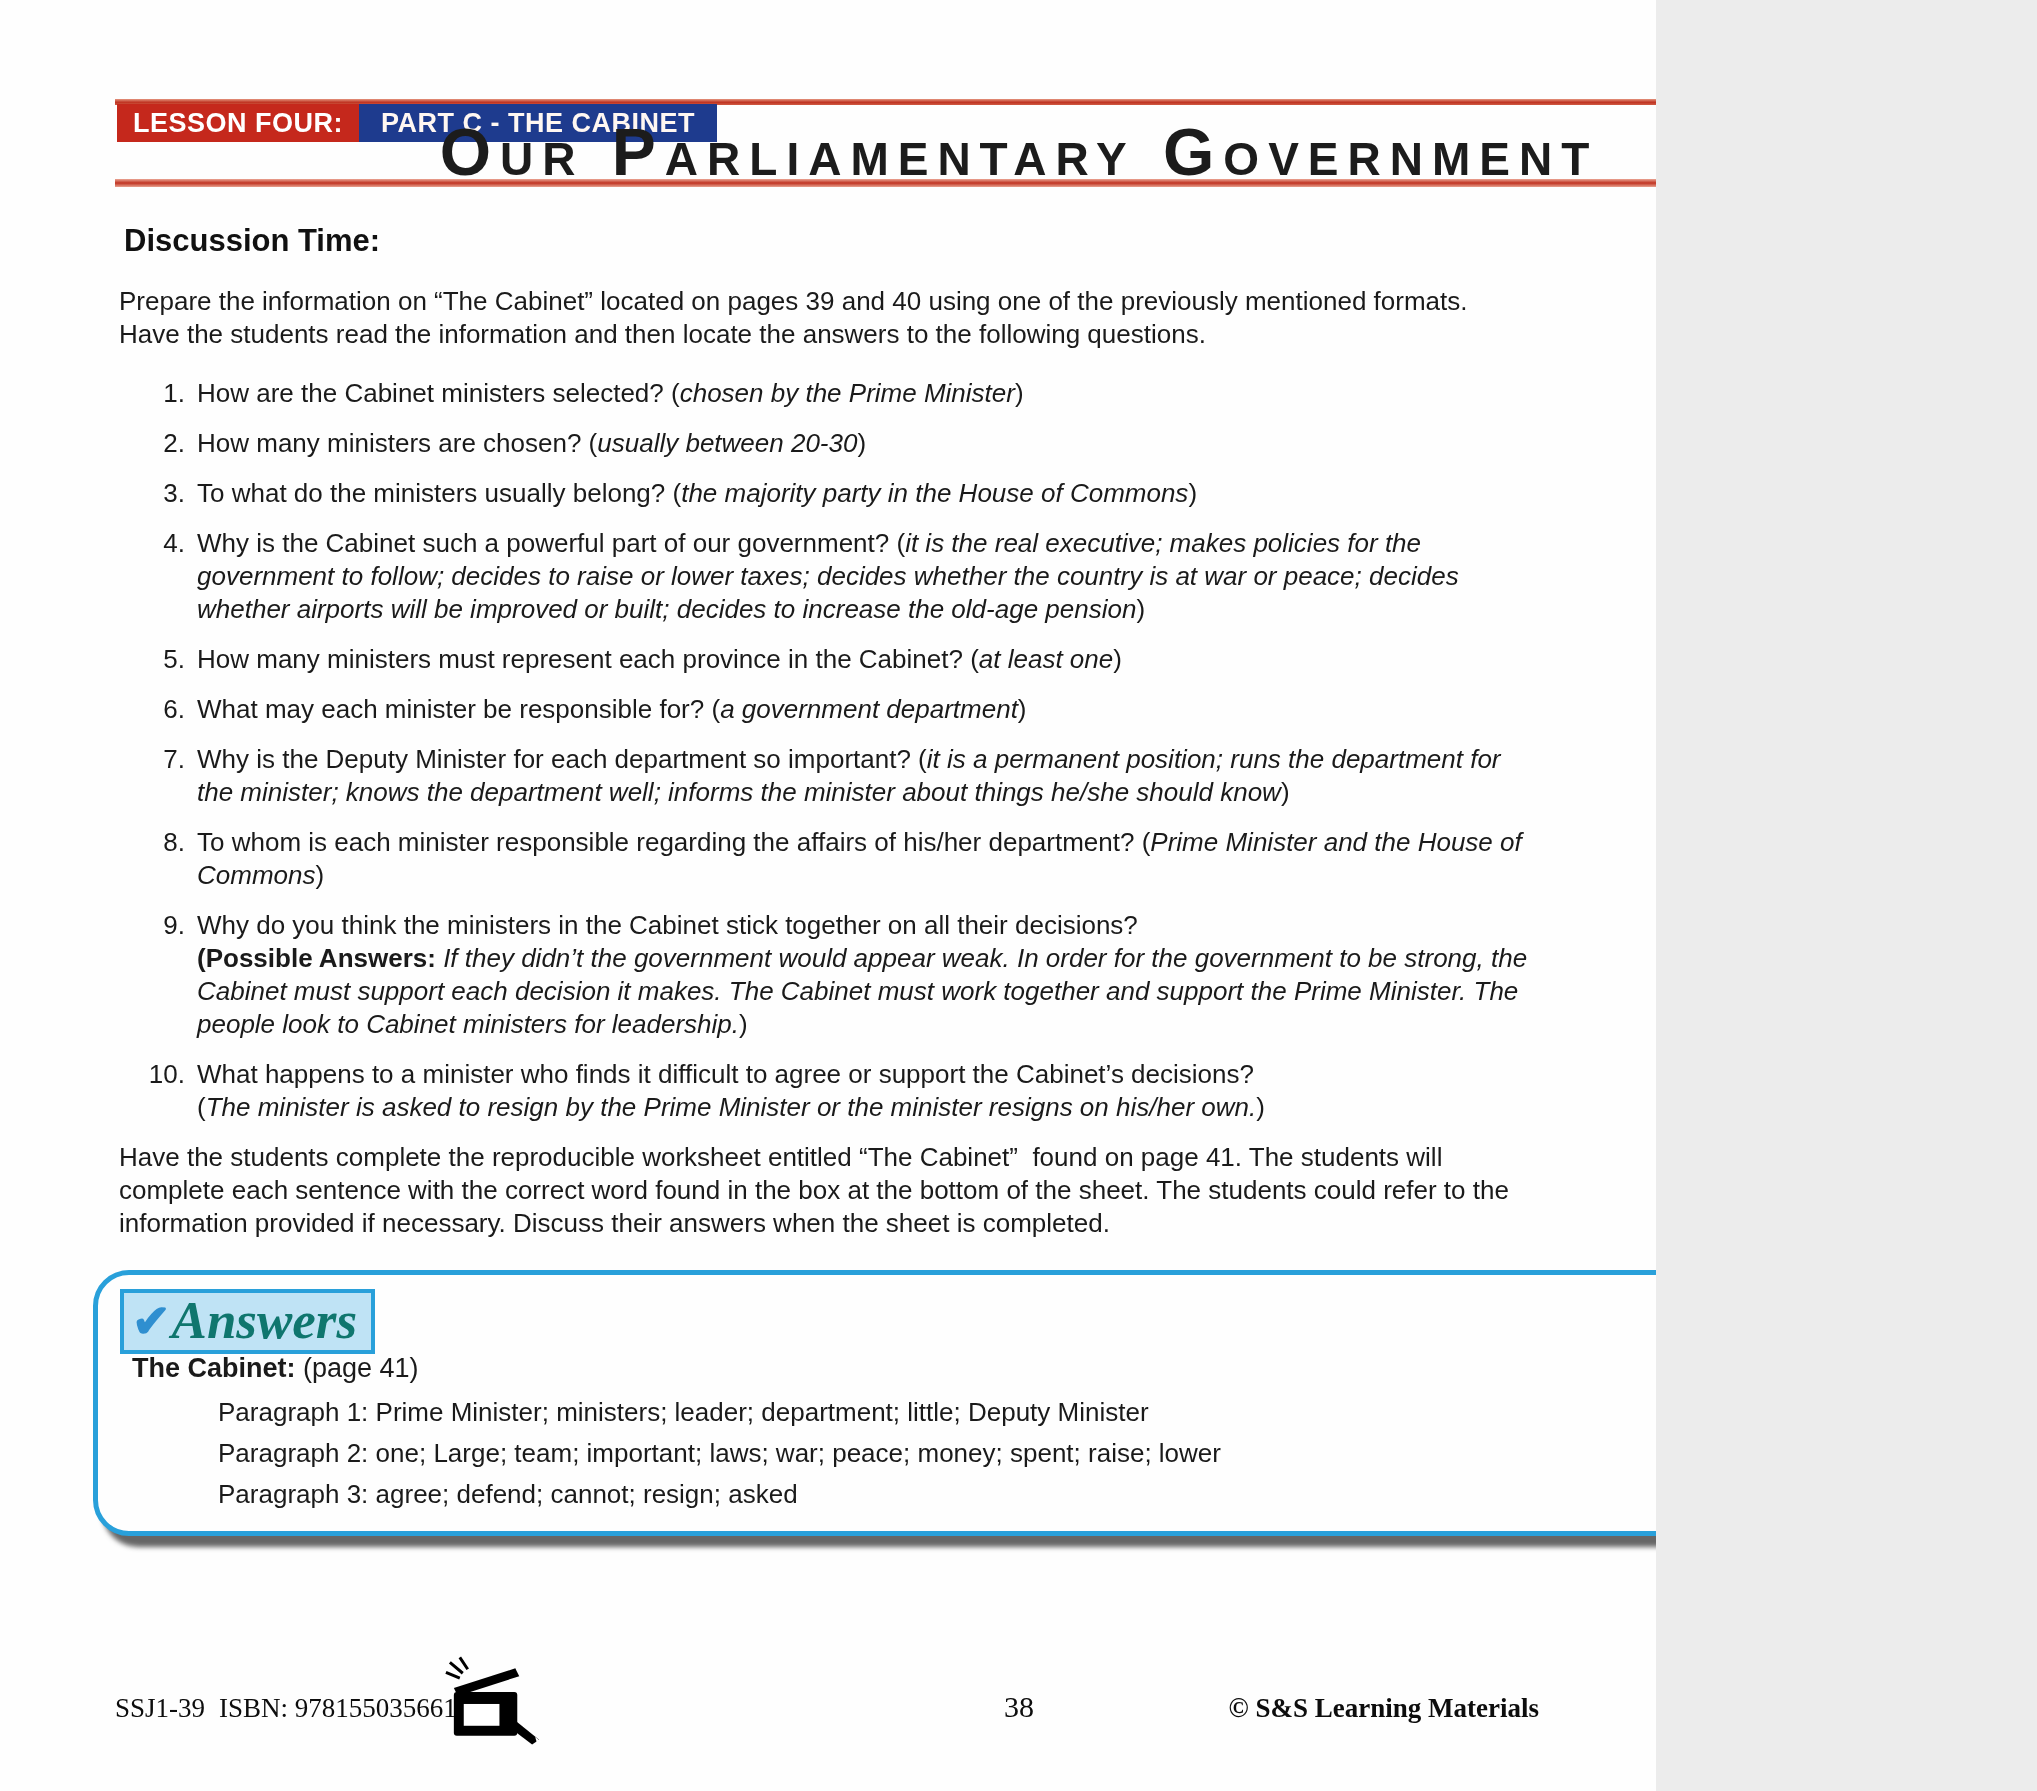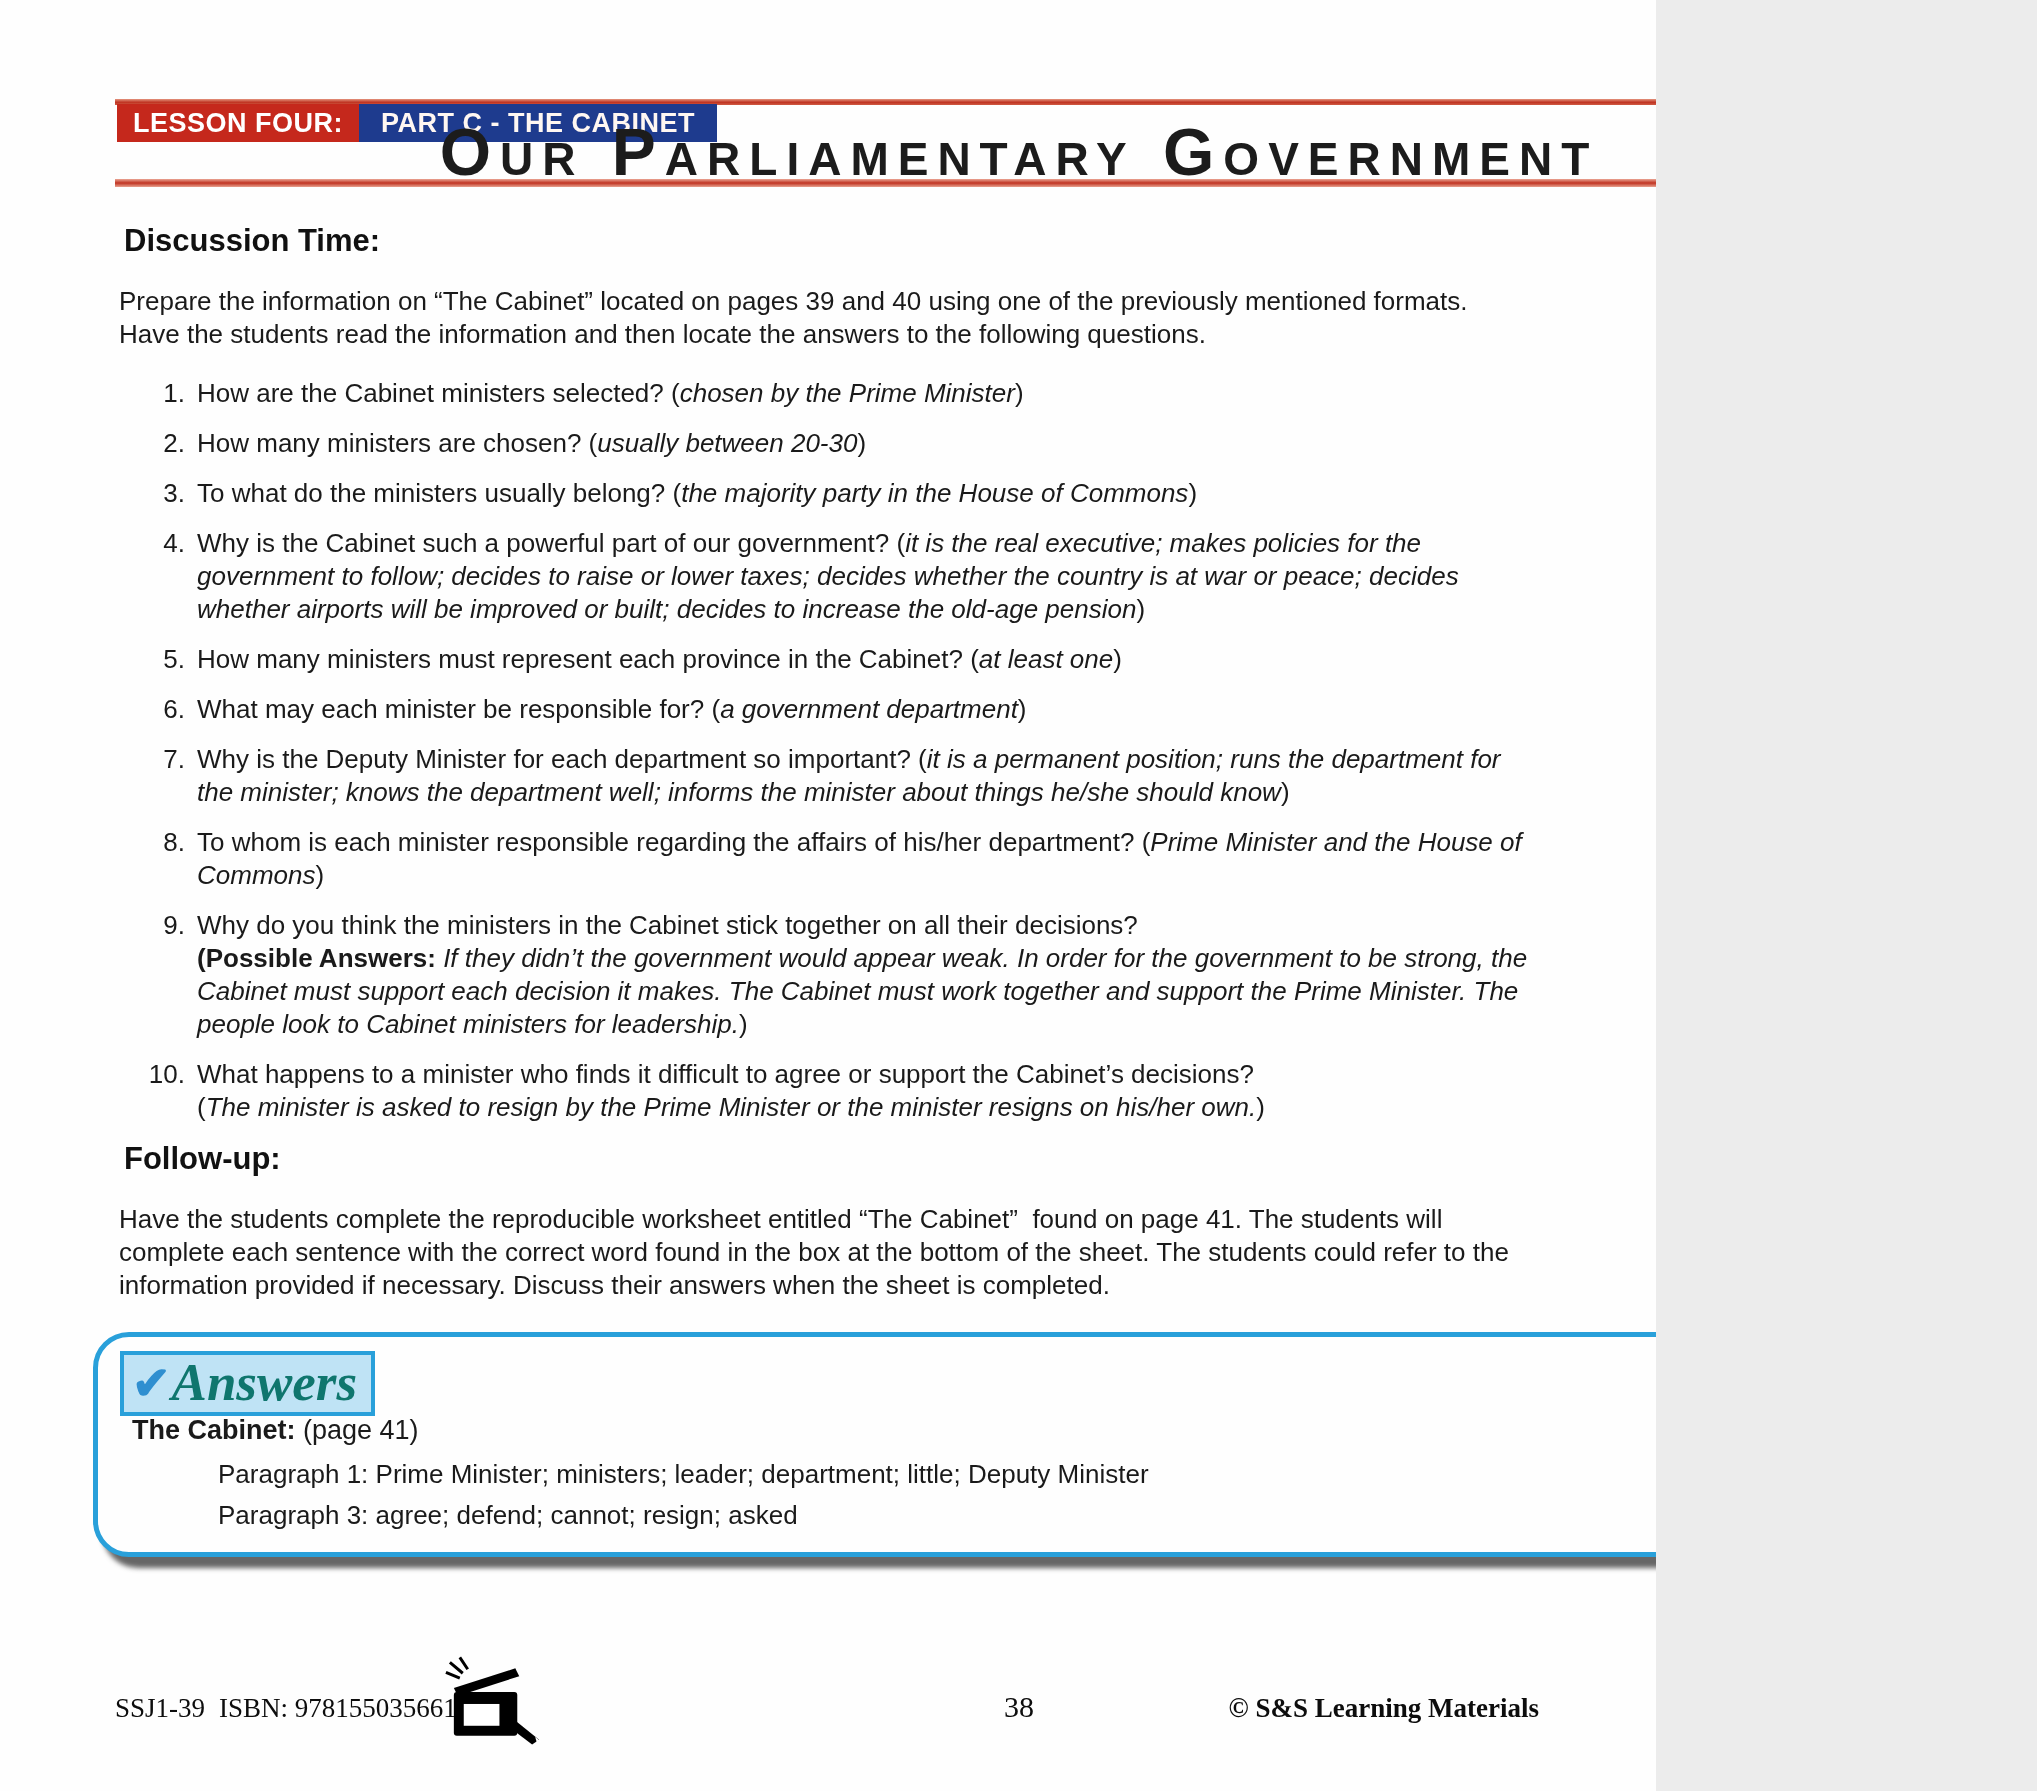--- a/index.html
+++ b/index.html
@@ -136,34 +136,36 @@
     <span class="q-num">9.</span>
     <span class="q-text"><span>Why do you think the ministers in the Cabinet stick together on all their decisions?</span><br><span class="seg-b">(Possible Answers:</span><span> </span><span class="seg-i">If they didn’t the government would appear weak. In order for the government to be strong, the Cabinet must support each decision it makes. The Cabinet must work together and support the Prime Minister. The people look to Cabinet ministers for leadership.</span><span>)</span></span>
   </div>
 
   <div class="q-row">
     <span class="q-num">10.</span>
     <span class="q-text"><span>What happens to a minister who finds it difficult to agree or support the Cabinet’s decisions?</span><br><span>(</span><span class="seg-i">The minister is asked to resign by the Prime Minister or the minister resigns on his/her own.</span><span>)</span></span>
   </div>
 </div>
 
-    <div class="section-heading followup-heading">Follow-up:</div>
     <p class="para">Have the students complete the reproducible worksheet entitled “The Cabinet”  found on page 41. The students will complete each sentence with the correct word found in the box at the bottom of the sheet. The students could refer to the information provided if necessary. Discuss their answers when the sheet is completed.</p>
 
     <div class="answers-box">
       <div class="answers-label">
         <span class="check">✔</span>
         <span class="answers-word">Answers</span>
       </div>
       <p class="a-title"><span class="a-title-bold">The Cabinet:</span><span> (page 41)</span></p>
       <div id="alist">
   <div class="a-row">
     <span class="a-label">Paragraph 1:</span><span class="a-text"> Prime Minister; ministers; leader; department; little; Deputy Minister</span>
   </div>
 
+  <div class="a-row">
+    <span class="a-label">Paragraph 2:</span><span class="a-text"> one; Large; team; important; laws; war; peace; money; spent; raise; lower</span>
+  </div>
 
   <div class="a-row">
     <span class="a-label">Paragraph 3:</span><span class="a-text"> agree; defend; cannot; resign; asked</span>
   </div>
 </div>
     </div>
   </div>
 
   <div class="footer-left"><span>SSJ1-39</span><span class="isbn">ISBN: 9781550356618</span></div>
 

